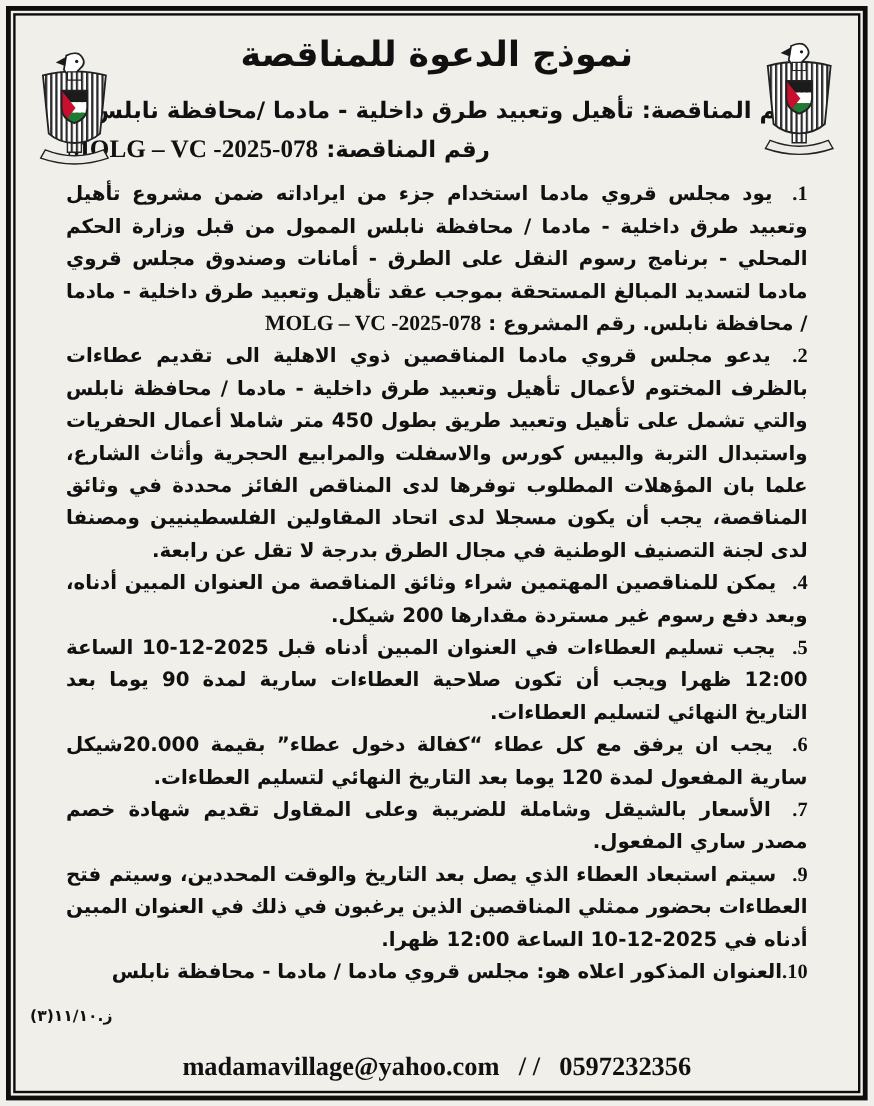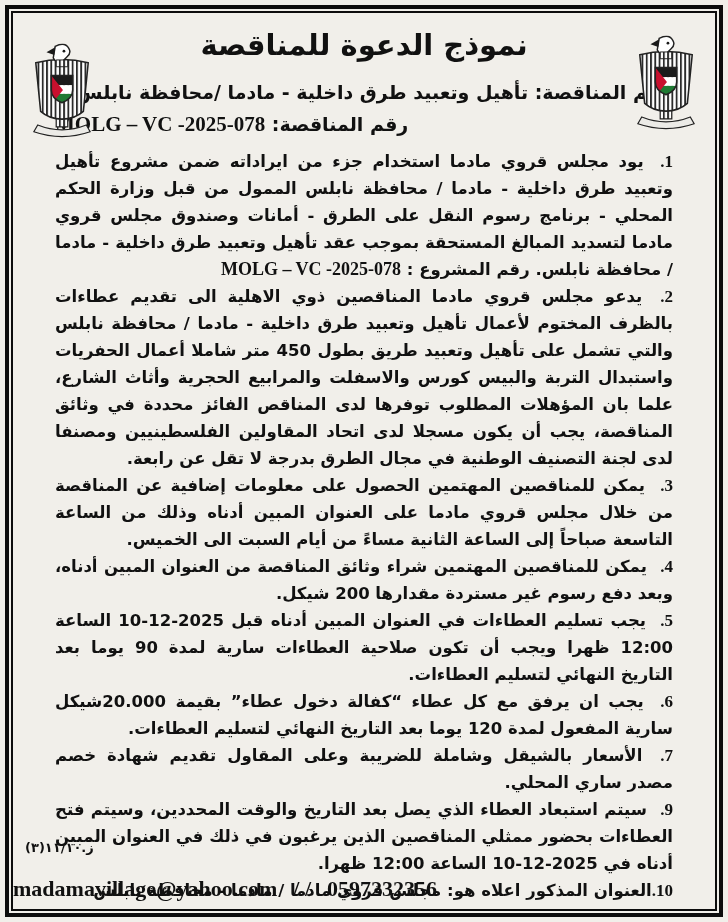--- a/index.html
+++ b/index.html
@@ -47,21 +47,21 @@
   }
   .num{
     font-family:"Liberation Serif",serif;font-size:17px;margin-left:7px;
   }
   .item.tight .num{margin-left:0;}
   .code{font-family:"Liberation Serif",serif;font-size:18px;white-space:nowrap;}
   .ref-code{
     position:absolute;left:12px;bottom:54px;font-size:13px;font-weight:bold;direction:rtl;
   }
   .contact{
-    position:absolute;left:0;right:0;bottom:7px;direction:ltr;
+    position:absolute;left:0;right:0;bottom:7px;text-align:center;direction:ltr;
     font-family:"Liberation Serif",serif;font-weight:bold;font-size:22px;
   }
   .contact .sep{padding:0 16px;}
   .hidden-defs{position:absolute;width:0;height:0;overflow:hidden;}
 </style>
 </head>
 <body>
 
 <svg class="hidden-defs" aria-hidden="true">
   <defs>
@@ -115,38 +115,34 @@
         <p class="item">
           <span class="num">1.</span>
           <span>يود مجلس قروي مادما استخدام جزء من ايراداته ضمن مشروع تأهيل وتعبيد طرق داخلية - مادما / محافظة نابلس الممول من قبل وزارة الحكم المحلي - برنامج رسوم النقل على الطرق - أمانات وصندوق مجلس قروي مادما لتسديد المبالغ المستحقة بموجب عقد تأهيل وتعبيد طرق داخلية - مادما / محافظة نابلس. رقم المشروع :</span>
           <span class="code" dir="ltr">MOLG – VC -2025-078</span>
         </p>
         <p class="item">
           <span class="num">2.</span>
           <span>يدعو مجلس قروي مادما المناقصين ذوي الاهلية الى تقديم عطاءات بالظرف المختوم لأعمال تأهيل وتعبيد طرق داخلية - مادما / محافظة نابلس والتي تشمل على تأهيل وتعبيد طريق بطول 450 متر شاملا أعمال الحفريات واستبدال التربة والبيس كورس والاسفلت والمرابيع الحجرية وأثاث الشارع، علما بان المؤهلات المطلوب توفرها لدى المناقص الفائز محددة في وثائق المناقصة، يجب أن يكون مسجلا لدى اتحاد المقاولين الفلسطينيين ومصنفا لدى لجنة التصنيف الوطنية في مجال الطرق بدرجة لا تقل عن رابعة.</span>
         </p>
         <p class="item">
-          <span class="num">3.</span>
-          <span>يمكن للمناقصين المهتمين الحصول على معلومات إضافية عن المناقصة من خلال مجلس قروي مادما على العنوان المبين أدناه وذلك من الساعة التاسعة صباحاً إلى الساعة الثانية مساءً من أيام السبت الى الخميس.</span>
-        </p>
-        <p class="item">
           <span class="num">4.</span>
           <span>يمكن للمناقصين المهتمين شراء وثائق المناقصة من العنوان المبين أدناه، وبعد دفع رسوم غير مستردة مقدارها 200 شيكل.</span>
         </p>
         <p class="item">
           <span class="num">5.</span>
           <span>يجب تسليم العطاءات في العنوان المبين أدناه قبل 2025-12-10 الساعة 12:00 ظهرا ويجب أن تكون صلاحية العطاءات سارية لمدة 90 يوما بعد التاريخ النهائي لتسليم العطاءات.</span>
         </p>
         <p class="item">
           <span class="num">6.</span>
           <span>يجب ان يرفق مع كل عطاء “كفالة دخول عطاء” بقيمة 20.000شيكل سارية المفعول لمدة 120 يوما بعد التاريخ النهائي لتسليم العطاءات.</span>
         </p>
         <p class="item">
           <span class="num">7.</span>
-          <span>الأسعار بالشيقل وشاملة للضريبة وعلى المقاول تقديم شهادة خصم مصدر ساري المحلي.</span>
+          <span>الأسعار بالشيقل وشاملة للضريبة وعلى المقاول تقديم شهادة خصم مصدر ساري المفعول.</span>
         </p>
         <p class="item">
           <span class="num">9.</span>
           <span>سيتم استبعاد العطاء الذي يصل بعد التاريخ والوقت المحددين، وسيتم فتح العطاءات بحضور ممثلي المناقصين الذين يرغبون في ذلك في العنوان المبين أدناه في 2025-12-10 الساعة 12:00 ظهرا.</span>
         </p>
         <p class="item tight"><span class="num">10.</span><span>العنوان المذكور اعلاه هو: مجلس قروي مادما / مادما - محافظة نابلس</span></p>
       </div>
 
       <div class="ref-code">ز.١١/١٠(٣)</div>
 

